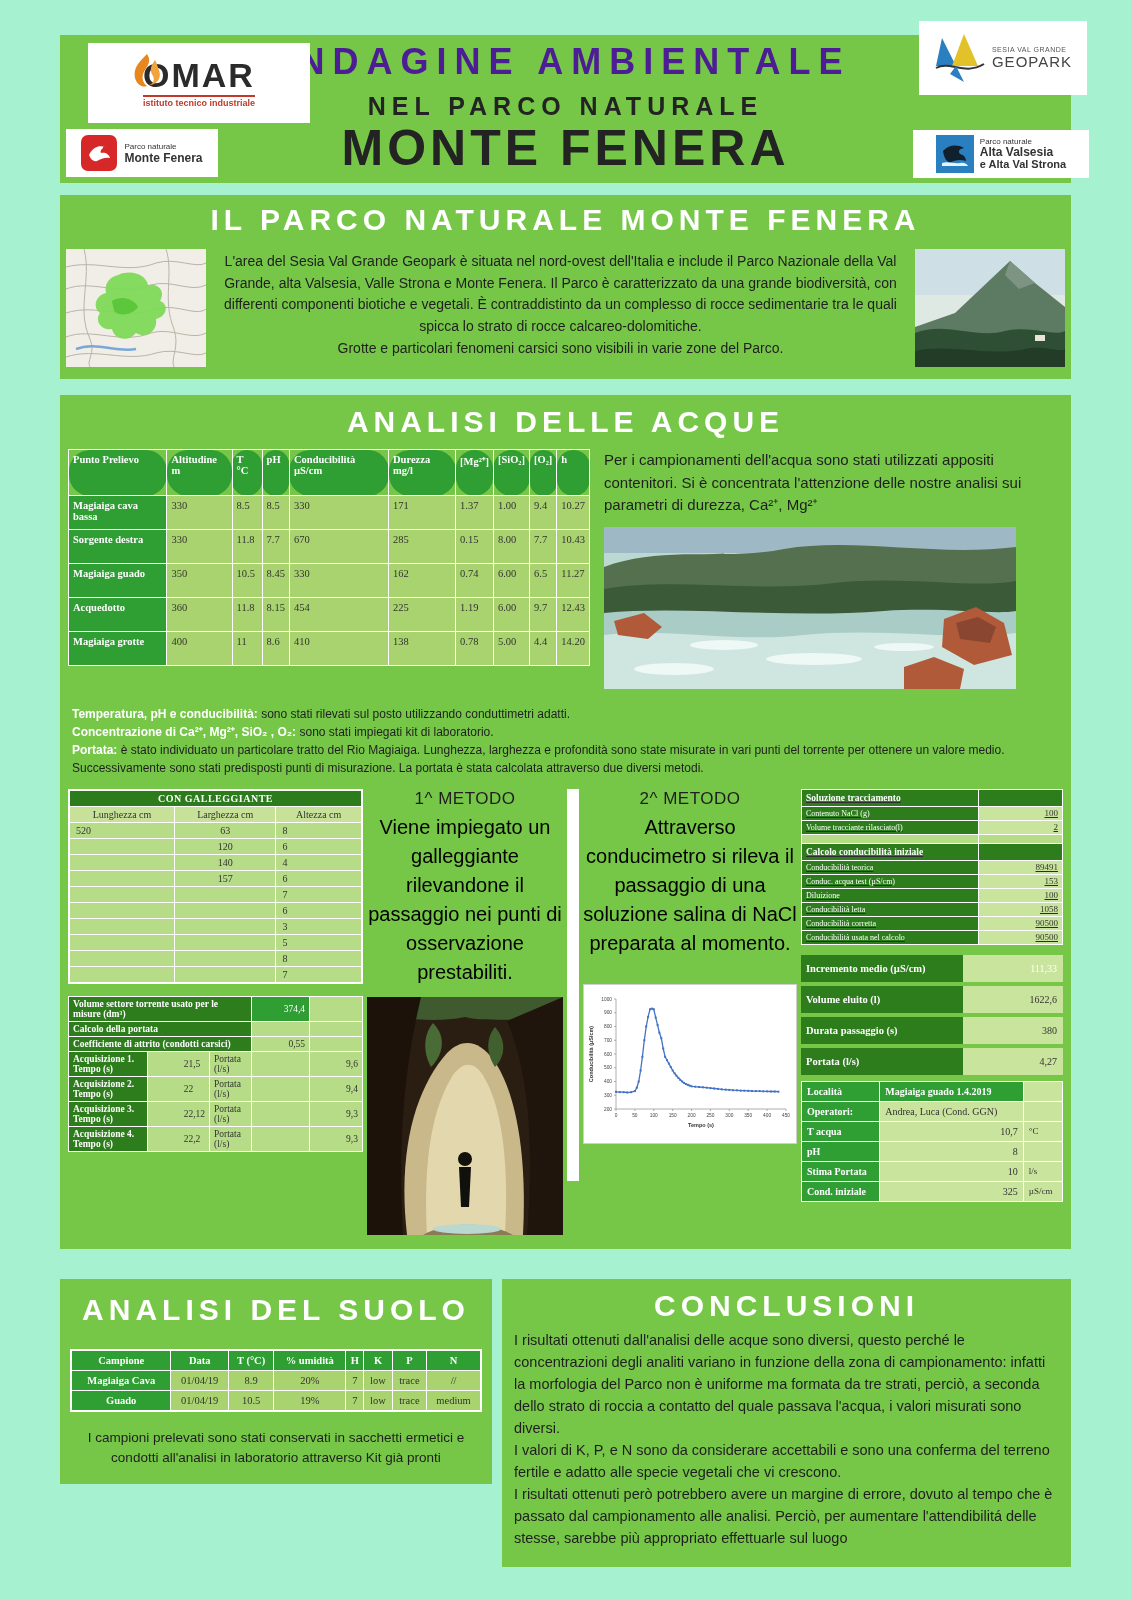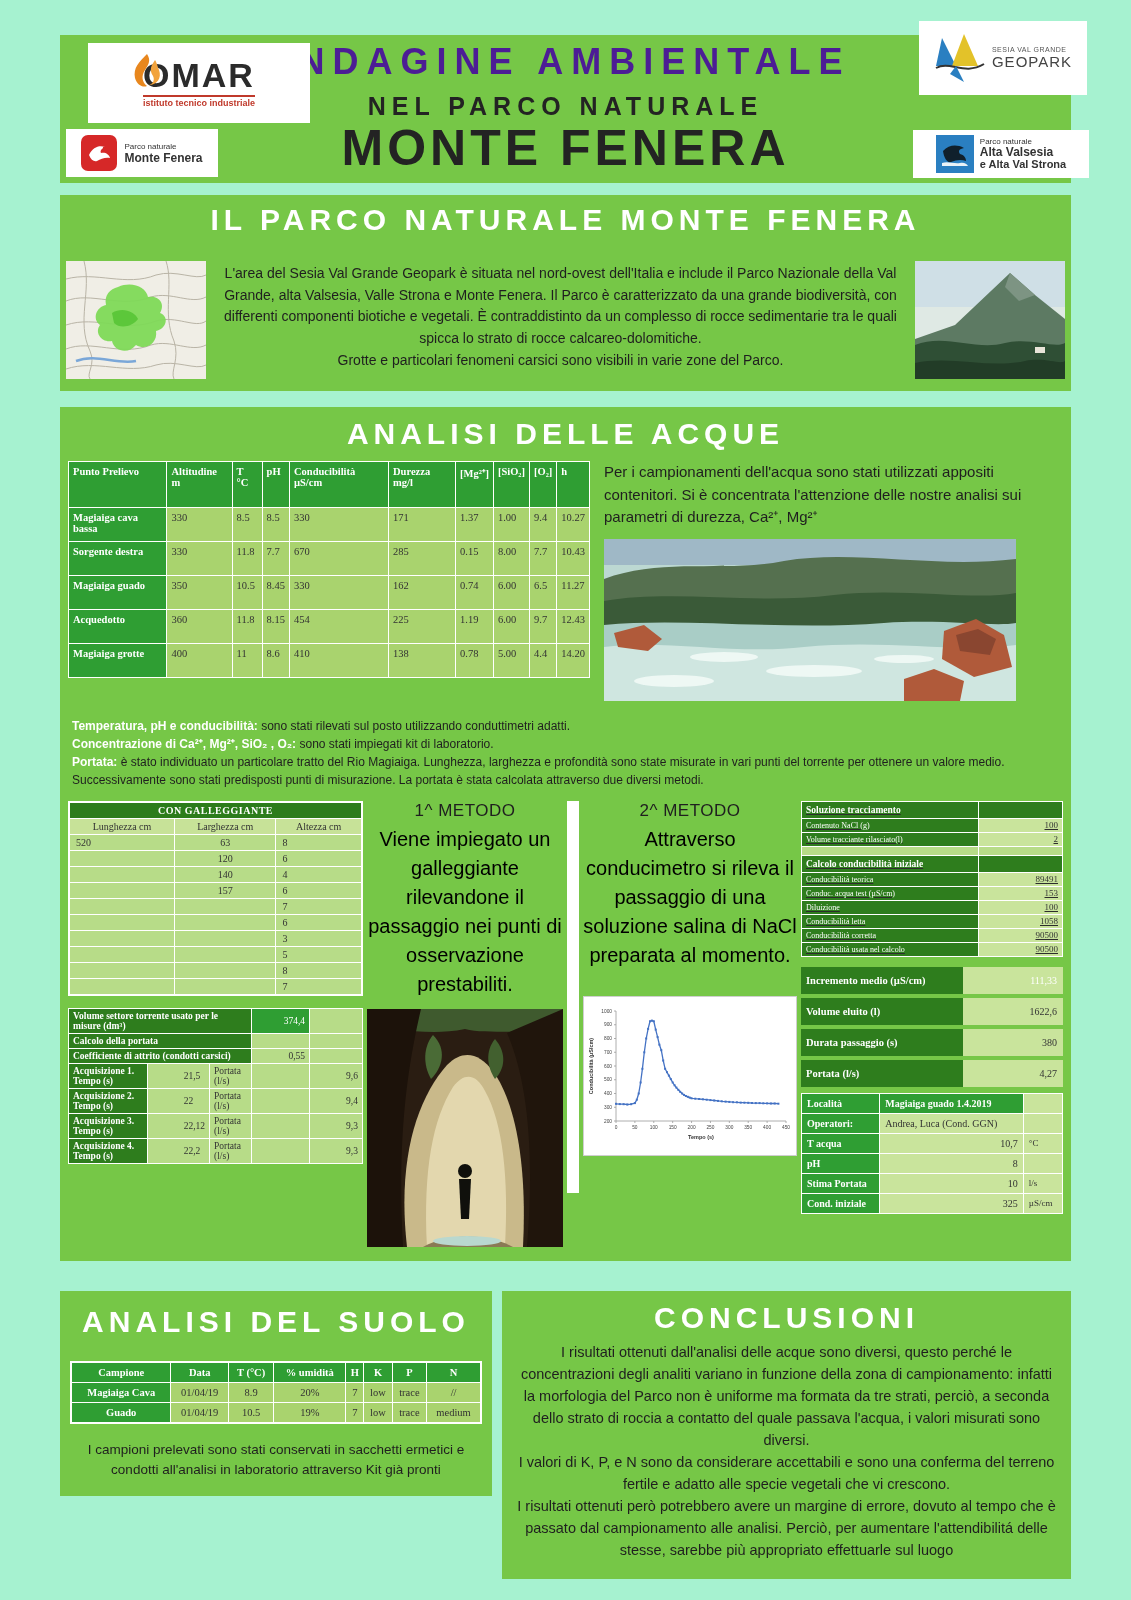--- a/index.html
+++ b/index.html
@@ -33,36 +33,36 @@
   .av-text { text-align:left; color:#333; }
   .av-l1 { font-size:8px; }
   .av-l2 { font-size:12px; font-weight:bold; line-height:1.05; }
   .av-l3 { font-size:11px; font-weight:bold; line-height:1.05; }
 
   
   .sec-title { text-align:center; color:#fff; font-weight:800; font-size:30px; letter-spacing:5px; }
 
   
   .parco-panel { padding:8px 6px 12px; margin-bottom:16px; }
-  .parco-row { display:flex; gap:8px; margin-top:24px; align-items:stretch; }
+  .parco-row { display:flex; gap:8px; margin-top:12px; align-items:stretch; }
   .parco-row p { flex:1; font-size:14px; line-height:1.55; text-align:center; white-space:pre-line; color:#1f1f1f; padding:2px 4px; }
   .ph-img { flex:0 0 auto; }
 
   
   .acque-panel { padding:10px 8px 14px; }
   .acque-top { display:flex; gap:14px; margin-top:10px; }
   .acque-right { flex:1; }
   .acque-right .intro { font-size:15px; line-height:1.5; color:#1f1f1f; margin-bottom:10px; }
 
   table { border-collapse:collapse; }
   td, th { font-family:"Liberation Serif", serif; }
 
   .water-table { width:522px; flex:0 0 auto; align-self:flex-start; border:1px solid #fff; }
   .water-table th, .water-table td { border:1px solid #fff; padding:4px 4px; font-size:10.5px; text-align:left; vertical-align:top; }
-  .water-table thead th { background:#2f9e33; color:#fff; font-weight:bold; height:46px; }
+  .water-table thead th { background:#2f9e33; color:#fff; font-weight:bold; height:46px;border-radius:21px; }
   .water-table tbody th { background:#2f9e33; color:#fff; font-weight:bold; }
   .water-table tbody td { background:#a9d36e; color:#333; height:34px; }
 
   .methods-text { margin:16px 4px 12px; }
   .methods-text p { font-size:12px; line-height:1.5; color:#1f1f1f; }
   .mlbl { color:#fff; font-weight:bold; }
 
   .methods-grid { display:grid; grid-template-columns:295px 196px 12px 214px 262px; gap:4px; align-items:start; }
   .col-divider { background:#fff; width:12px; height:392px; }
 
@@ -112,21 +112,21 @@
   .bottom-row { display:flex; gap:10px; margin-top:30px; align-items:flex-start; }
   .suolo-panel { width:432px; padding:14px 10px 16px; }
   .suolo-table { width:100%; margin-top:22px; border:2px solid #fff; }
   .suolo-table th, .suolo-table td { border:1px solid #fff; font-size:10.5px; padding:4px 2px; text-align:center; }
   .suolo-table thead th { background:#2f9e33; color:#fff; }
   .suolo-table tbody th { background:#2f9e33; color:#fff; }
   .suolo-table tbody td { background:#a9d36e; color:#333; }
   .suolo-note { font-size:13.5px; text-align:center; line-height:1.5; margin-top:16px; color:#1f1f1f; }
 
   .concl-panel { flex:1; padding:10px 12px 18px; }
-  .concl-body { font-size:14.5px; line-height:1.52; text-align:center; color:#1f1f1f; white-space:pre-line; margin-top:6px; }
+  .concl-body { font-size:14.5px; line-height:1.52; text-align:left; color:#1f1f1f; white-space:pre-line; margin-top:6px; }
 
   svg { display:block; }
 </style>
 </head>
 <body>
 
 <div class="page">
 
   <div class="panel header-panel">
     <div class="logo-box omar-box">

